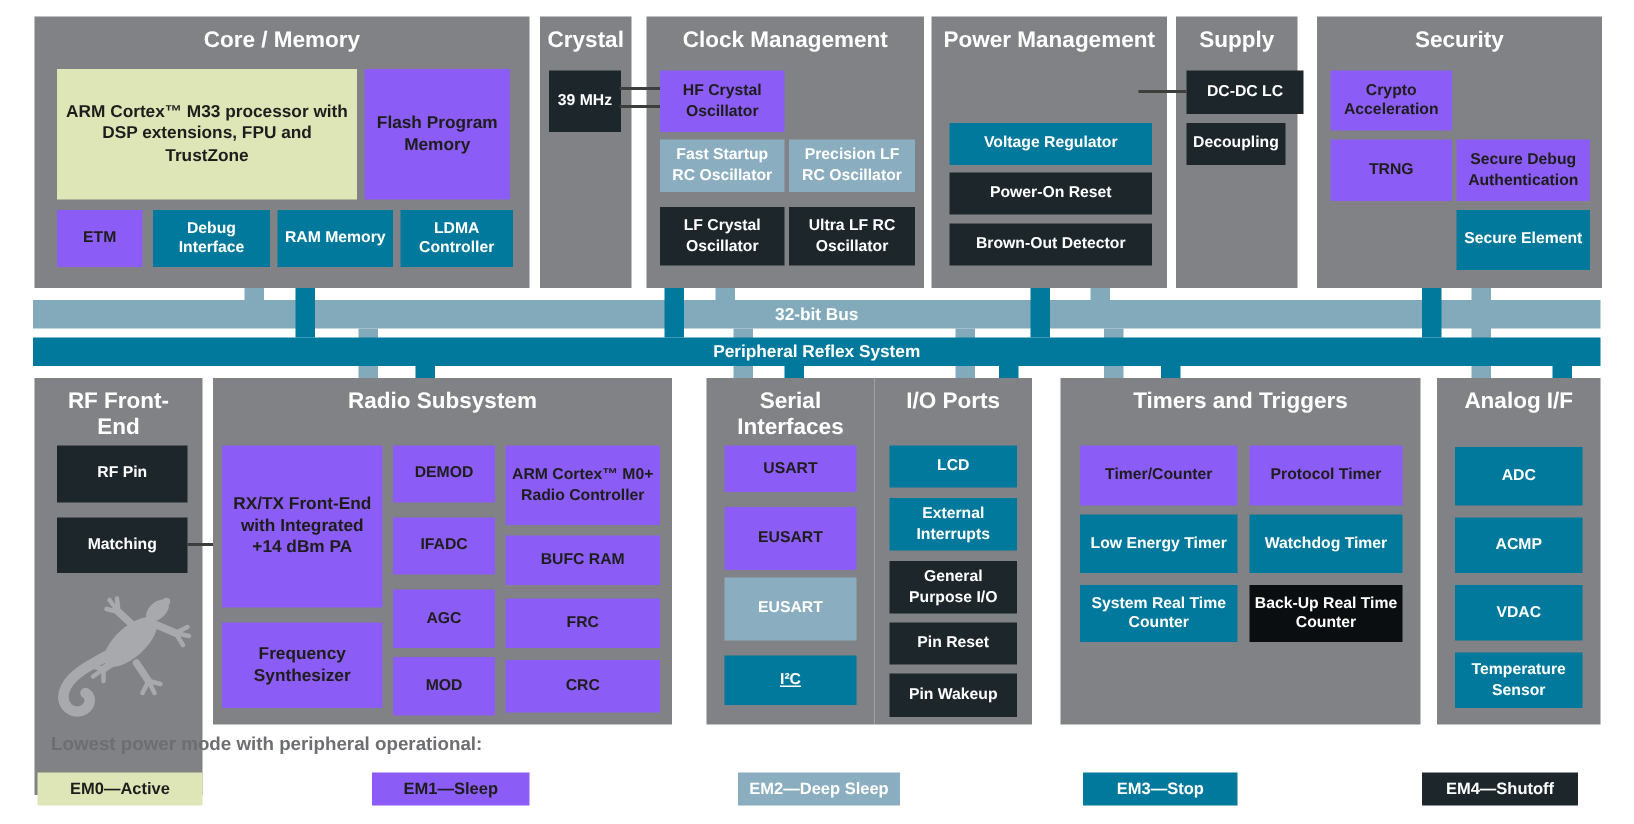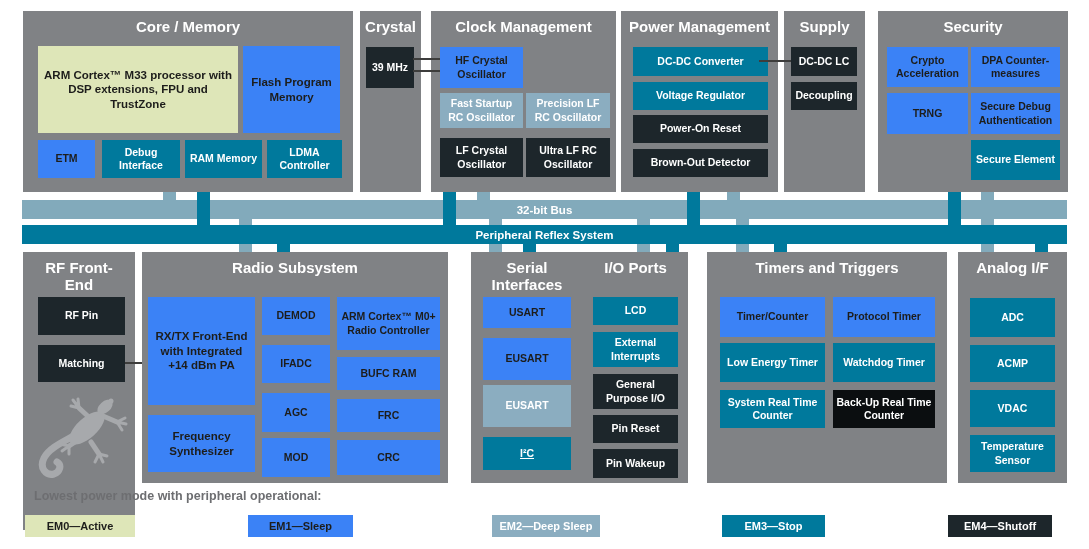--- a/index.html
+++ b/index.html
@@ -4,21 +4,21 @@
 <style>
   html,body{margin:0;padding:0;background:#fff;}
   #canvas{position:relative;width:1089px;height:549px;background:#ffffff;
           font-family:"Liberation Sans",sans-serif;overflow:hidden;}
   .section{position:absolute;background:#808285;}
   .sec-title{color:#ffffff;font-weight:bold;font-size:15px;text-align:center;
              line-height:1.15;padding-top:7px;margin:0 auto;}
   .box{position:absolute;display:flex;align-items:center;justify-content:center;
        text-align:center;font-weight:bold;font-size:10.5px;line-height:1.25;
        padding:2px;box-sizing:border-box;}
-  .olive {background:#3b82f6;color:#1d1d1b;}
+  .olive {background:#8b5cf6;color:#1d1d1b;}
   .lgreen{background:#dee6b8;color:#1d1d1b;}
   .teal  {background:#00799c;color:#ffffff;}
   .lblue {background:#8badc0;color:#ffffff;}
   .dark  {background:#1d262b;color:#ffffff;}
   .black {background:#0b0e10;color:#ffffff;}
   .bus{position:absolute;left:22px;width:1045px;height:19px;display:flex;
        align-items:center;justify-content:center;color:#fff;font-weight:bold;
        font-size:11.5px;}
   .bus-light{background:#82aabb;top:200px;}
   .bus-teal{background:#00799c;top:225px;}
@@ -56,36 +56,34 @@
     <div class="sec-title">Clock Management</div>
     <div class="box olive" style="left:9px;top:36px;width:83px;height:41px;">HF Crystal Oscillator</div>
     <div class="box lblue" style="left:9px;top:82px;width:83px;height:35px;">Fast Startup RC Oscillator</div>
     <div class="box lblue" style="left:95px;top:82px;width:84px;height:35px;">Precision LF RC Oscillator</div>
     <div class="box dark" style="left:9px;top:127px;width:83px;height:39px;">LF Crystal Oscillator</div>
     <div class="box dark" style="left:95px;top:127px;width:84px;height:39px;">Ultra LF RC Oscillator</div>
   </div>
 
   <div class="section" style="left:621px;top:11px;width:157px;height:181px;">
     <div class="sec-title">Power Management</div>
-    <div class="box teal" style="left:12px;top:36px;width:135px;height:29px;">DC-DC Converter</div>
     <div class="box teal" style="left:12px;top:71px;width:135px;height:28px;">Voltage Regulator</div>
     <div class="box dark" style="left:12px;top:104px;width:135px;height:28px;">Power-On Reset</div>
     <div class="box dark" style="left:12px;top:138px;width:135px;height:28px;">Brown-Out Detector</div>
   </div>
 
   <div class="section" style="left:784px;top:11px;width:81px;height:181px;">
     <div class="sec-title">Supply</div>
-    <div class="box dark" style="left:7px;top:36px;width:66px;height:29px;">DC-DC LC</div>
+    <div class="box dark" style="left:7px;top:36px;width:78px;height:29px;">DC-DC LC</div>
     <div class="box dark" style="left:7px;top:71px;width:66px;height:28px;">Decoupling</div>
   </div>
 
   <div class="section" style="left:878px;top:11px;width:190px;height:181px;">
     <div class="sec-title">Security</div>
     <div class="box olive" style="left:9px;top:36px;width:81px;height:40px;">Crypto Acceleration</div>
-    <div class="box olive" style="left:93px;top:36px;width:89px;height:40px;">DPA Counter-measures</div>
     <div class="box olive" style="left:9px;top:82px;width:81px;height:41px;">TRNG</div>
     <div class="box olive" style="left:93px;top:82px;width:89px;height:41px;">Secure Debug Authentication</div>
     <div class="box teal" style="left:93px;top:129px;width:89px;height:40px;">Secure Element</div>
   </div>
 
   <div class="cline" style="left:413px;top:58px;width:27px;"></div>
   <div class="cline" style="left:413px;top:70px;width:27px;"></div>
 
   <div class="cline" style="left:759px;top:60px;width:32px;"></div>
 

